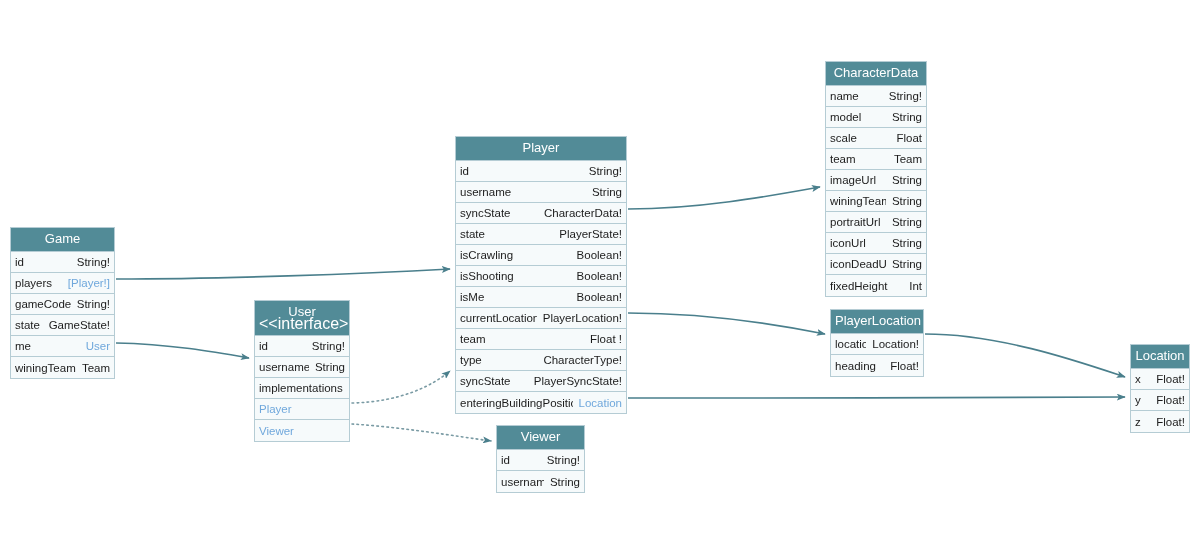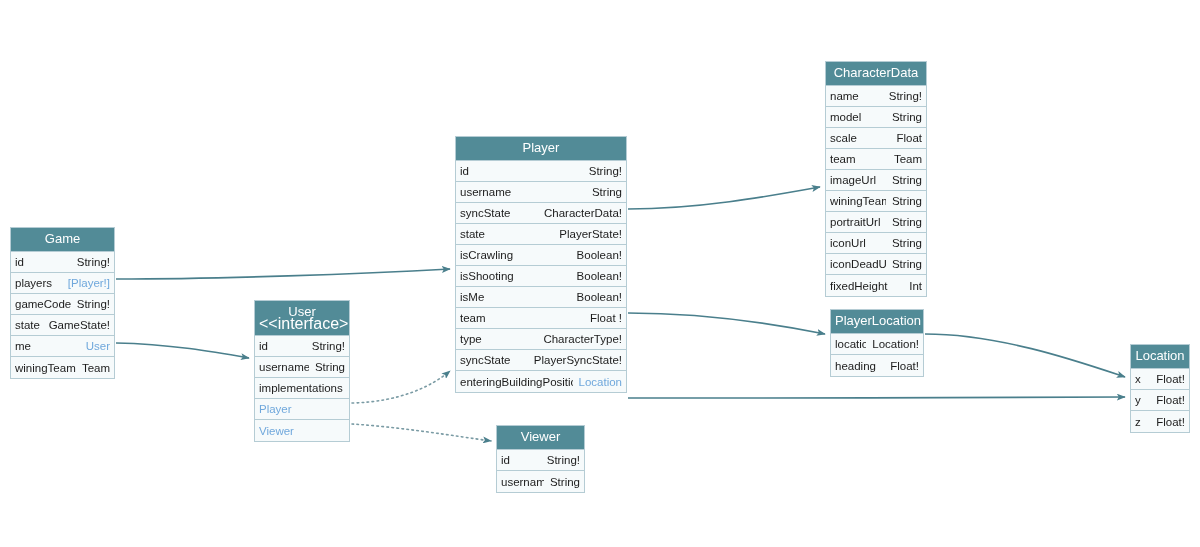--- a/index.html
+++ b/index.html
@@ -232,20 +232,24 @@
       </div>
       <div class="row">
         <span class="fname">isShooting</span>
         <span class="ftype">Boolean!</span>
       </div>
       <div class="row">
         <span class="fname">isMe</span>
         <span class="ftype">Boolean!</span>
       </div>
       <div class="row">
+        <span class="fname">currentLocation</span>
+        <span class="ftype"><span class="link">PlayerLocation</span><span class="bang">!</span></span>
+      </div>
+      <div class="row">
         <span class="fname">team</span>
         <span class="ftype">Float !</span>
       </div>
       <div class="row">
         <span class="fname">type</span>
         <span class="ftype">CharacterType!</span>
       </div>
       <div class="row">
         <span class="fname">syncState</span>
         <span class="ftype">PlayerSyncState!</span>

